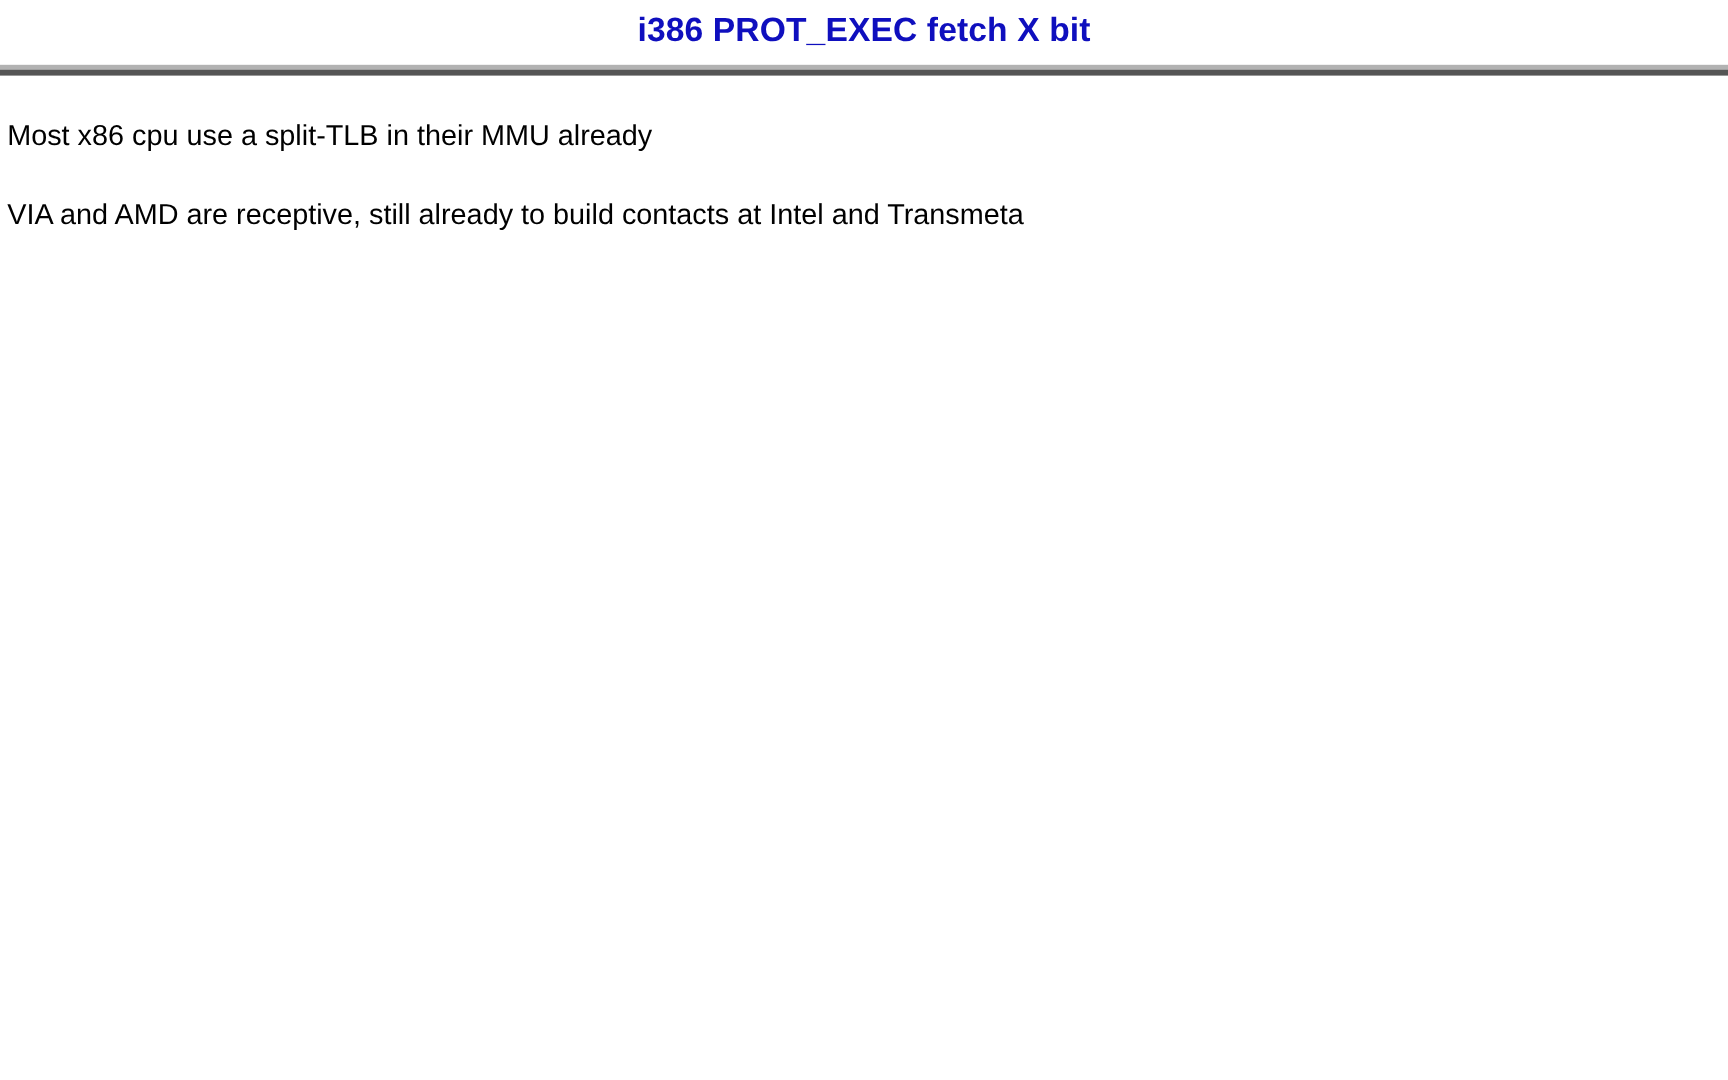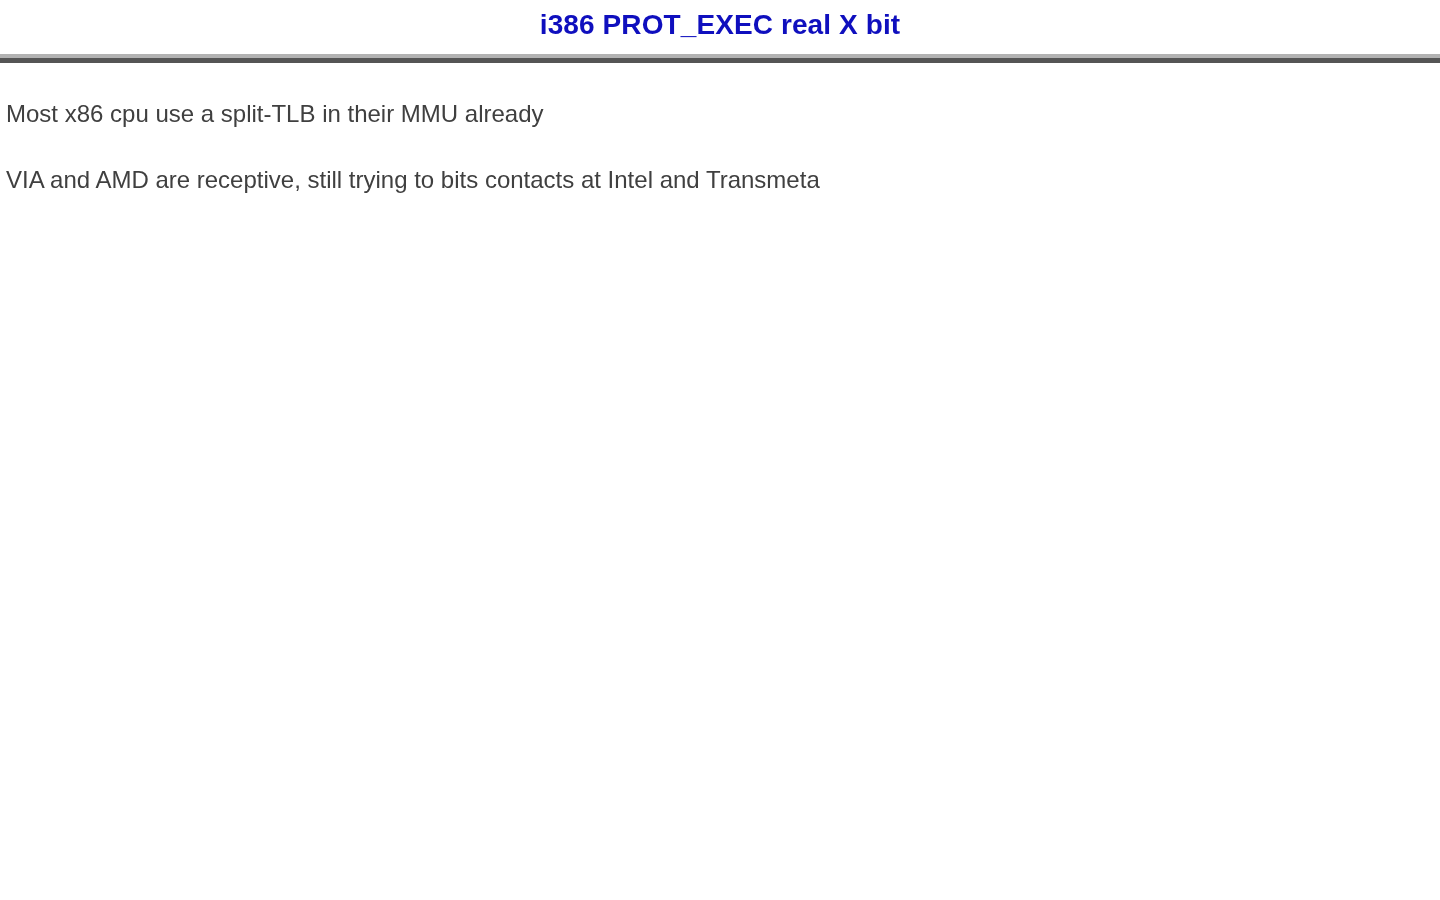--- a/index.html
+++ b/index.html
@@ -68,33 +68,33 @@
     position: absolute;
     left: 6px;
     top: 96px;
     width: 1420px;
   }
   .body-line {
     display: block;
     height: 66px;
     line-height: 36px;
     font-size: 24px;
-    color: #404040;
+    color: #000000;
     white-space: nowrap;
     letter-spacing: 0px;
   }
 </style>
 </head>
 <body>
 
 <div class="slide-header">
-  <div class="slide-title">i386 PROT_EXEC real X bit</div>
+  <div class="slide-title">i386 PROT_EXEC fetch X bit</div>
 </div>
 
 <div class="title-rule">
   <div class="rule-light"></div>
   <div class="rule-dark"></div>
 </div>
 
 <div class="slide-body">
   <span class="body-line">Most x86 cpu use a split-TLB in their MMU already</span>
-  <span class="body-line">VIA and AMD are receptive, still trying to bits contacts at Intel and Transmeta</span>
+  <span class="body-line">VIA and AMD are receptive, still already to build contacts at Intel and Transmeta</span>
 </div>
 
 </body></html>

